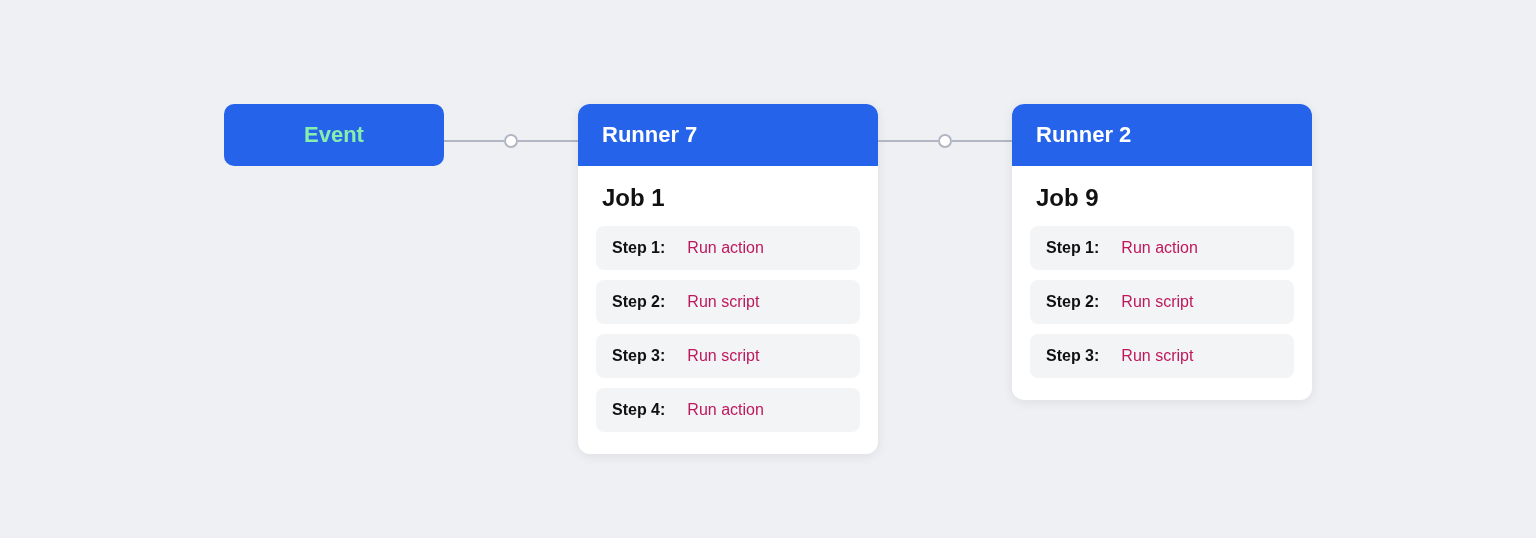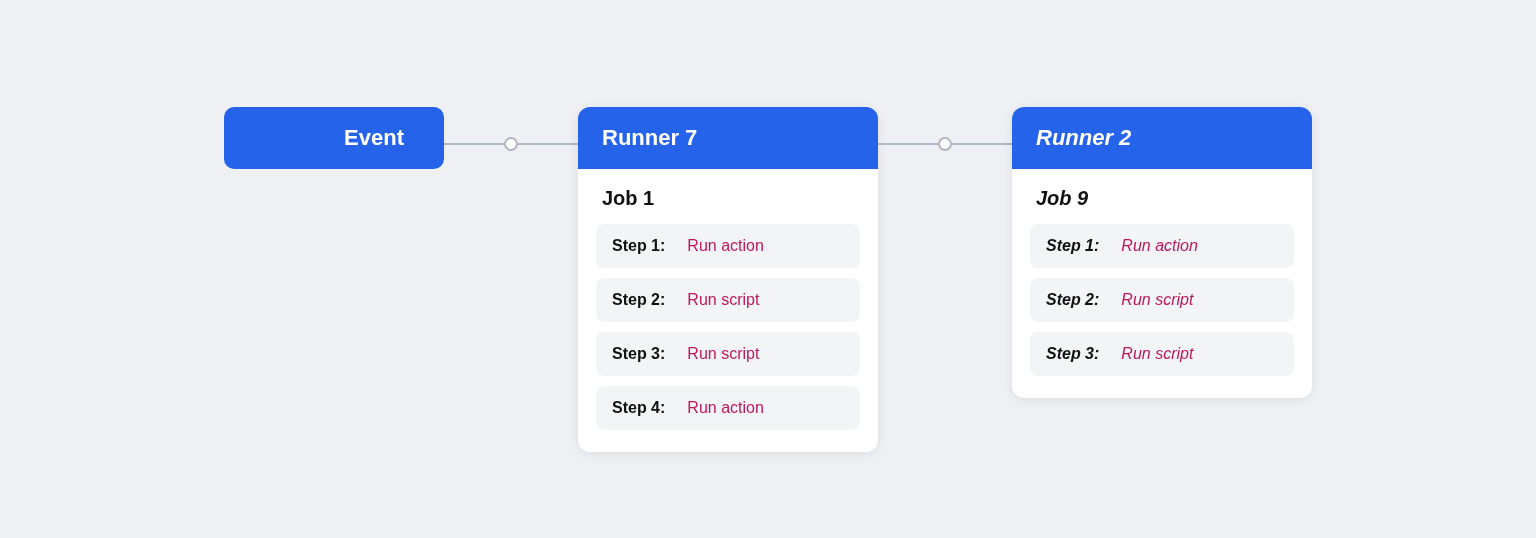--- a/index.html
+++ b/index.html
@@ -20,34 +20,33 @@
       align-items: flex-start;
       gap: 0;
       position: relative;
       padding-top: 20px;
     }
 
     .node-wrapper {
       display: flex;
       flex-direction: column;
       align-items: center;
-      font-style: italic;
     }
 
     
     .event-node {
       background: #2563eb;
-      color: #ffffff;
+      color: #86efac;
       font-size: 22px;
       font-weight: 700;
       padding: 18px 40px;
       border-radius: 10px;
       white-space: nowrap;
       min-width: 220px;
-      text-align: right;
+      text-align: center;
     }
 
     
     .runner-card {
       background: white;
       border-radius: 12px;
       overflow: hidden;
       box-shadow: 0 2px 12px rgba(0,0,0,0.08);
       min-width: 300px;
     }
@@ -64,21 +63,21 @@
     }
 
     .runner-body {
       padding: 18px 18px 22px 18px;
       display: flex;
       flex-direction: column;
       gap: 0;
     }
 
     .job-title {
-      font-size: 20px;
+      font-size: 24px;
       font-weight: 700;
       color: #111;
       margin-bottom: 14px;
       padding-left: 6px;
     }
 
     .step-item {
       background: #f3f4f6;
       border-radius: 8px;
       padding: 13px 16px;

